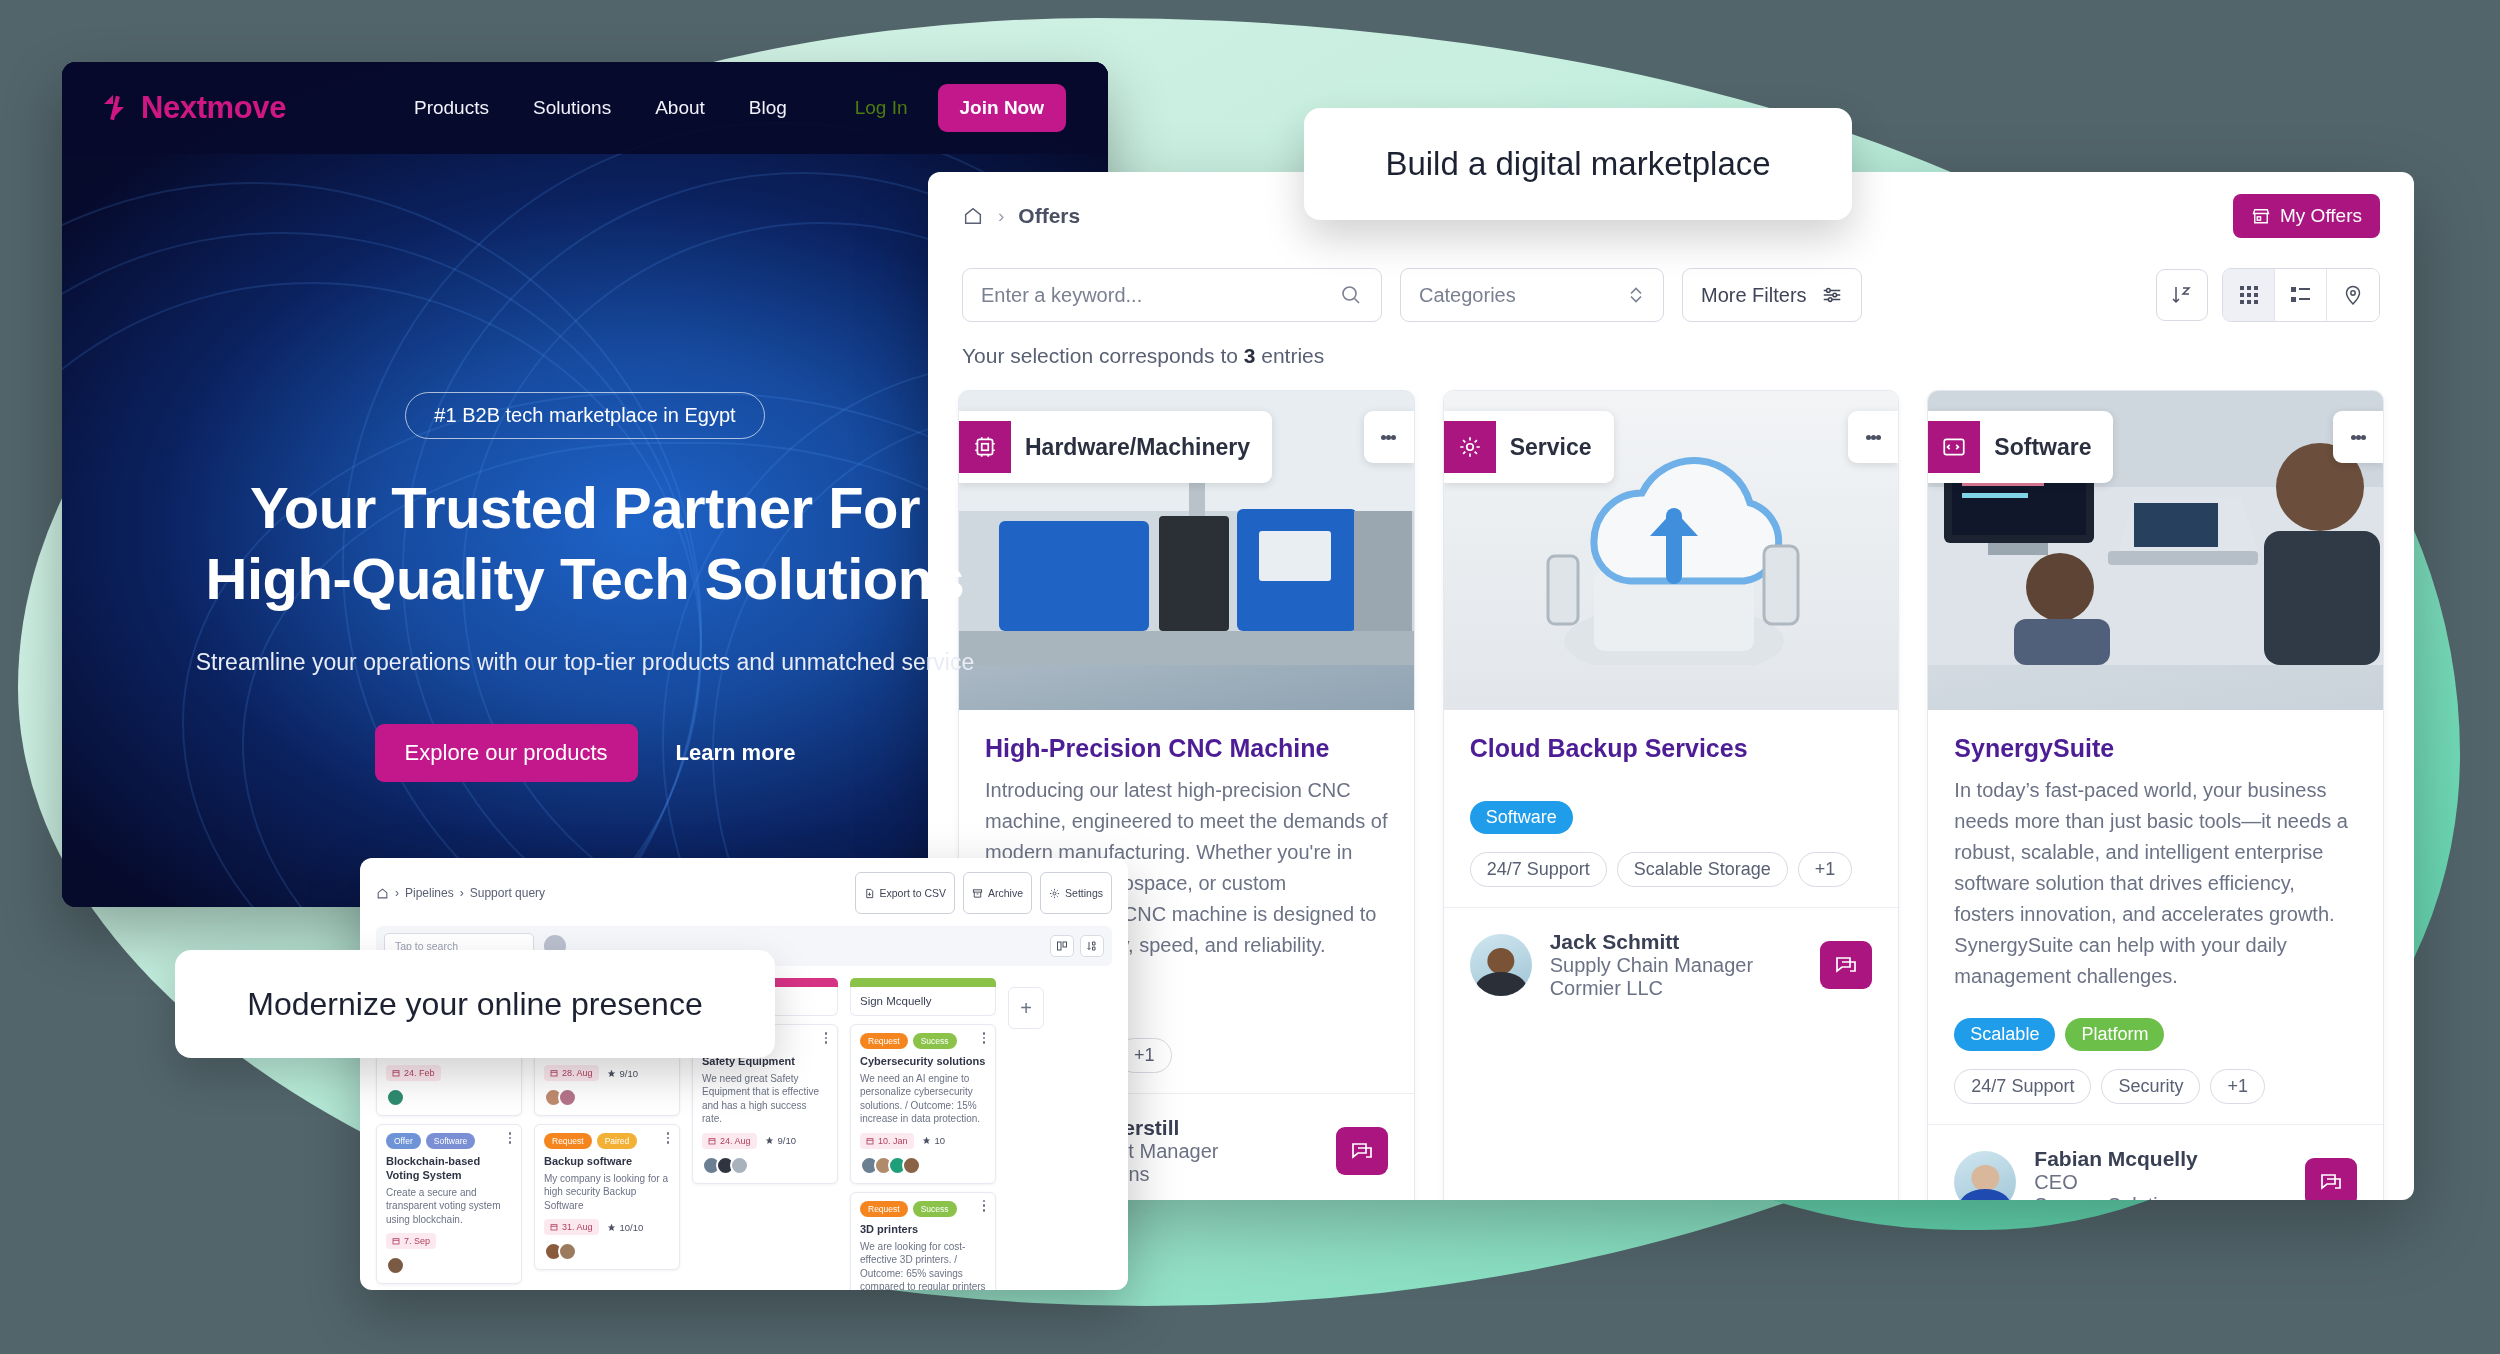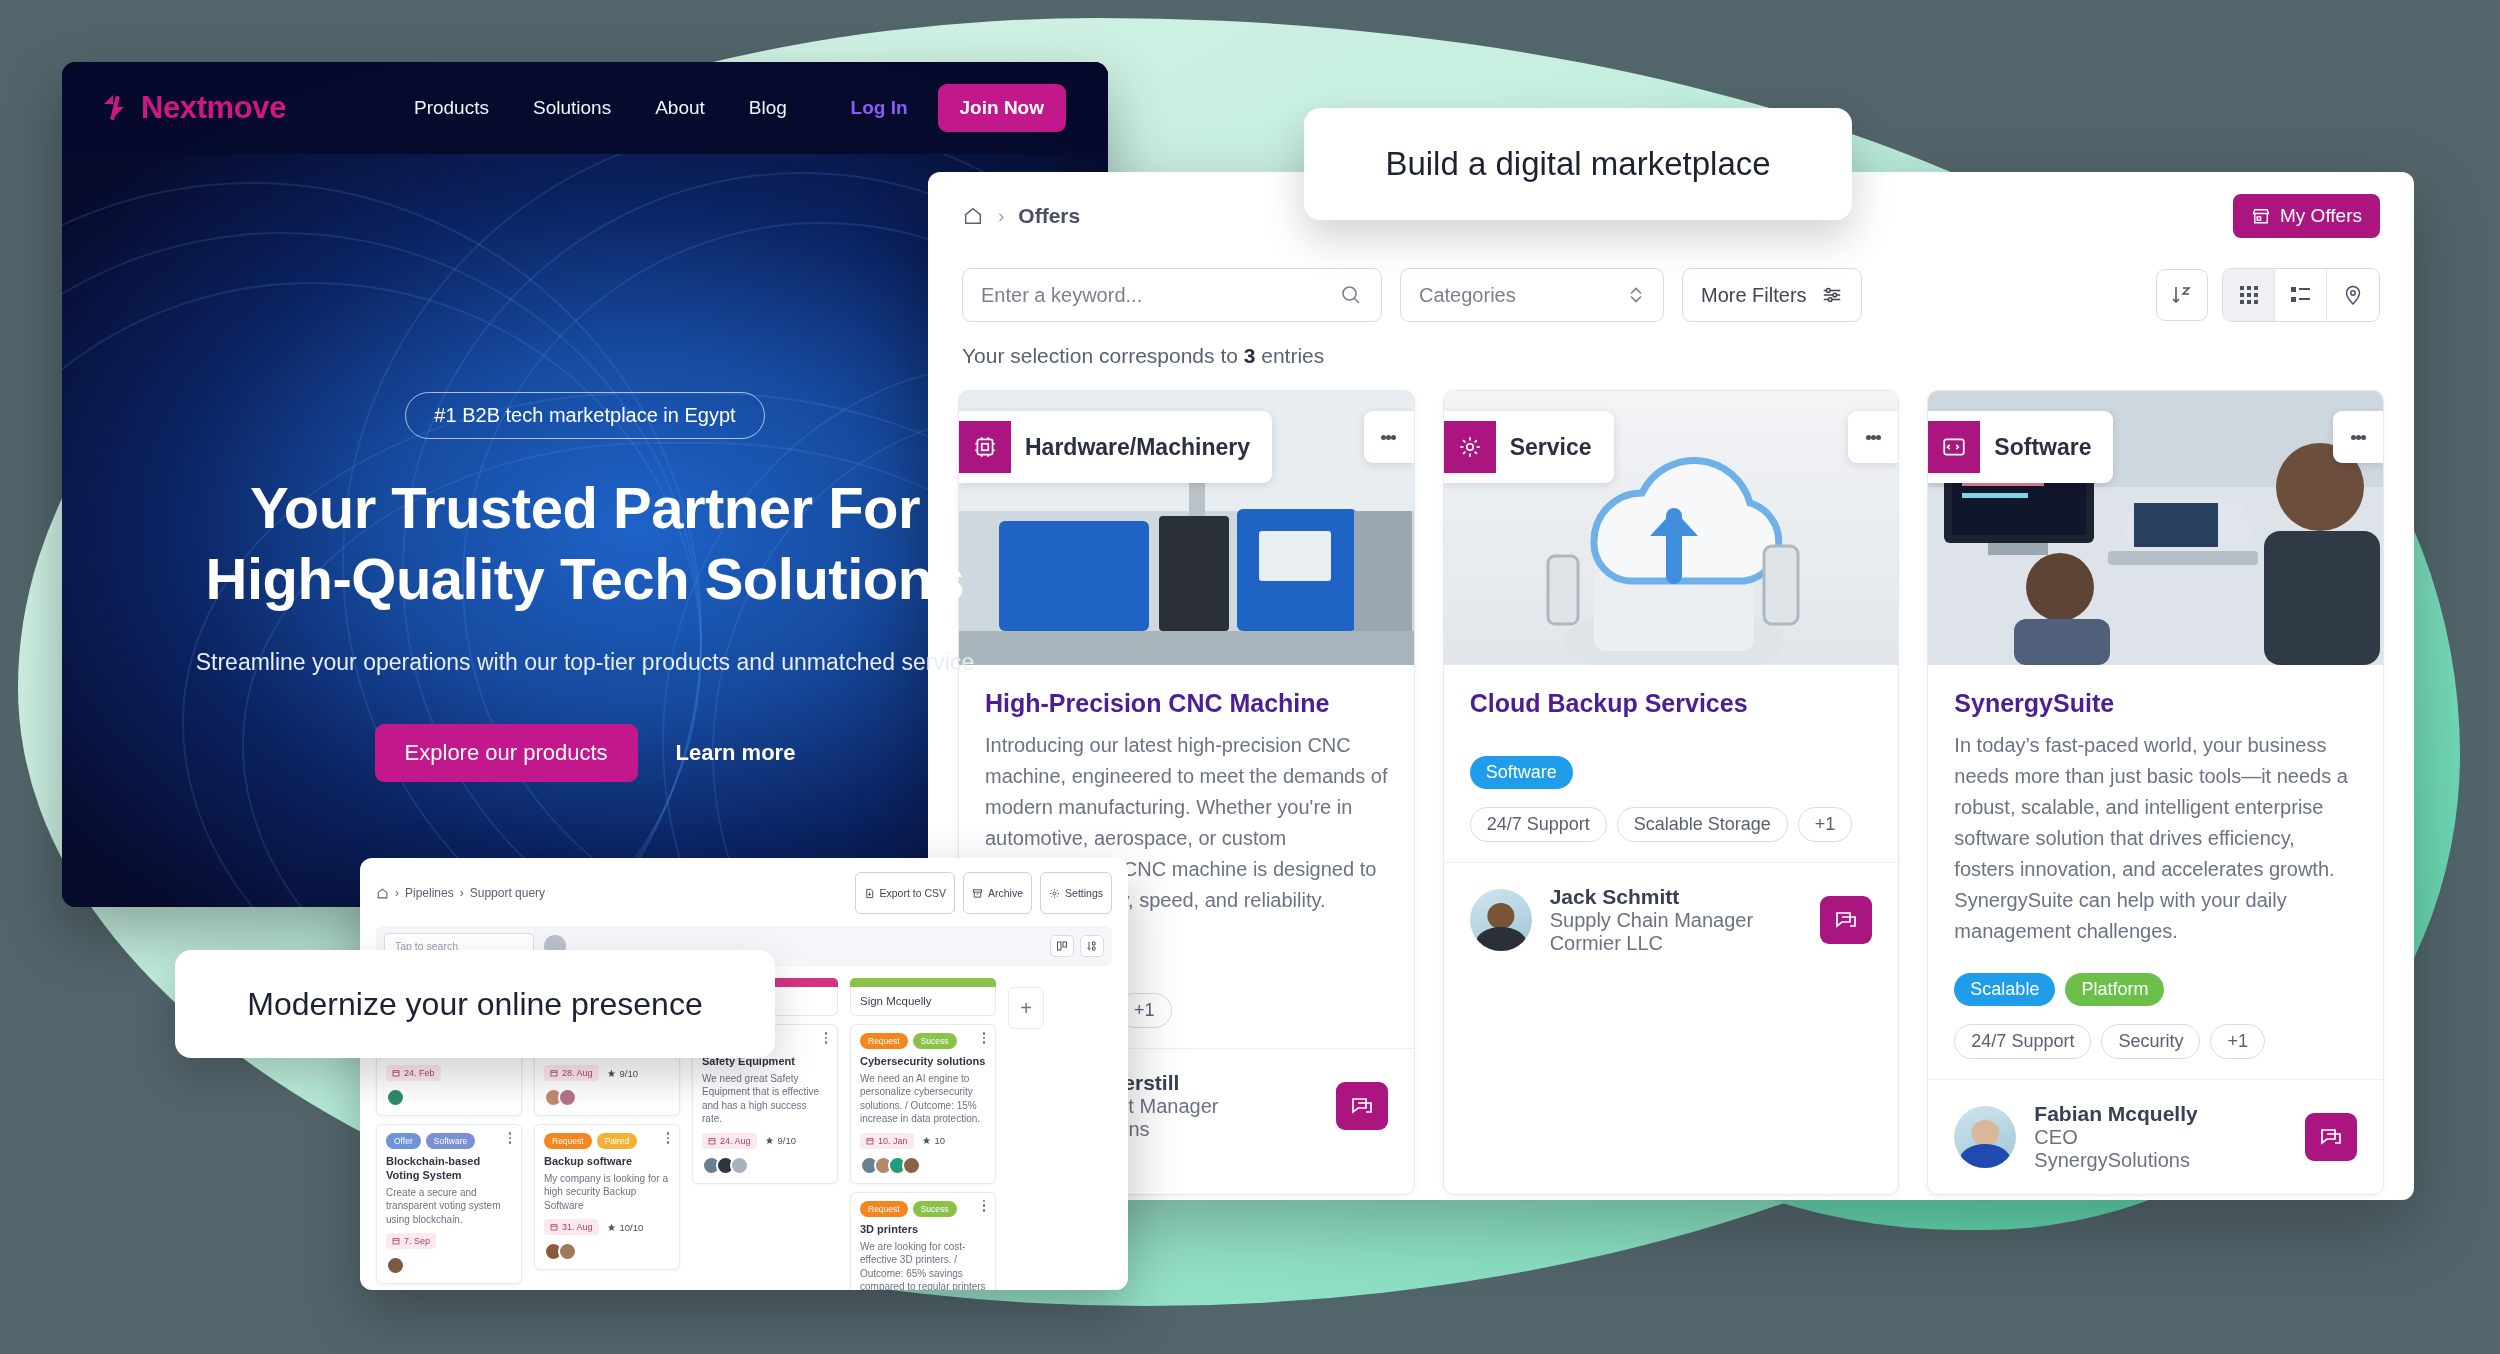--- a/index.html
+++ b/index.html
@@ -54,21 +54,21 @@
   #brand { display: flex; align-items: center; gap: 9px; }
   #brand-mark { width: 28px; height: 26px; position: relative; }
   #brand-mark span { position: absolute; background: #cf1783; }
   #brand-mark .a { width: 9px; height: 9px; left: 0; top: 0; clip-path: polygon(100% 0,100% 100%,0 100%); }
   #brand-mark .b { width: 9px; height: 9px; left: 11px; top: 12px; clip-path: polygon(0 0,100% 0,0 100%); }
   #brand-mark .c { width: 4px; height: 24px; left: 9px; top: 1px; transform: rotate(14deg); }
   #brand-text { color: #cf1783; font-size: 31px; font-weight: 700; letter-spacing: -.4px; }
   #site-links { display: flex; gap: 44px; margin-left: 128px; }
   #site-links a { color: #f1f3fb; font-size: 19px; text-decoration: none; }
   #site-auth { margin-left: auto; display: flex; align-items: center; gap: 30px; }
-  #login-link { color: #8b5cf6; font-size: 19px; font-weight: 700; text-decoration: none; }
+  #login-link { color: #4d7c0f; font-size: 19px; font-weight: 400; text-decoration: none; }
   #join-btn {
     background: #c2188c; color: #fff; border: 0; border-radius: 9px;
     padding: 13px 22px; font-size: 19px; font-weight: 600;
     font-family: inherit; cursor: pointer;
   }
   #hero-content {
     position: absolute; left: 0; right: 0; top: 330px;
     display: flex; flex-direction: column; align-items: center; z-index: 4;
   }
   #hero-pill {
@@ -141,21 +141,21 @@
   #result-count { padding: 22px 34px 0; color: #5a6074; font-size: 21px; }
   #result-count b { color: #2b3040; font-weight: 700; }
 
   
   #cards { display: flex; gap: 28px; padding: 22px 30px 0; }
   .card {
     width: 460px; background: #fff; border: 1px solid #e6e9f0;
     border-radius: 11px; overflow: hidden; position: relative;
     box-shadow: 0 2px 6px rgba(18,24,40,.05);
   }
-  .card-media { height: 274px; position: relative; overflow: hidden; }
+  .card-media { height: 319px; position: relative; overflow: hidden; }
   .cat-chip {
     position: absolute; left: 0; top: 20px;
     background: #fff; border-radius: 0 9px 9px 0;
     display: flex; align-items: center; gap: 14px;
     padding: 10px 22px 10px 0; box-shadow: 0 2px 8px rgba(0,0,0,.12);
   }
   .cat-ico {
     width: 52px; height: 52px; background: #aa1580; color: #fff;
     display: flex; align-items: center; justify-content: center;
   }

